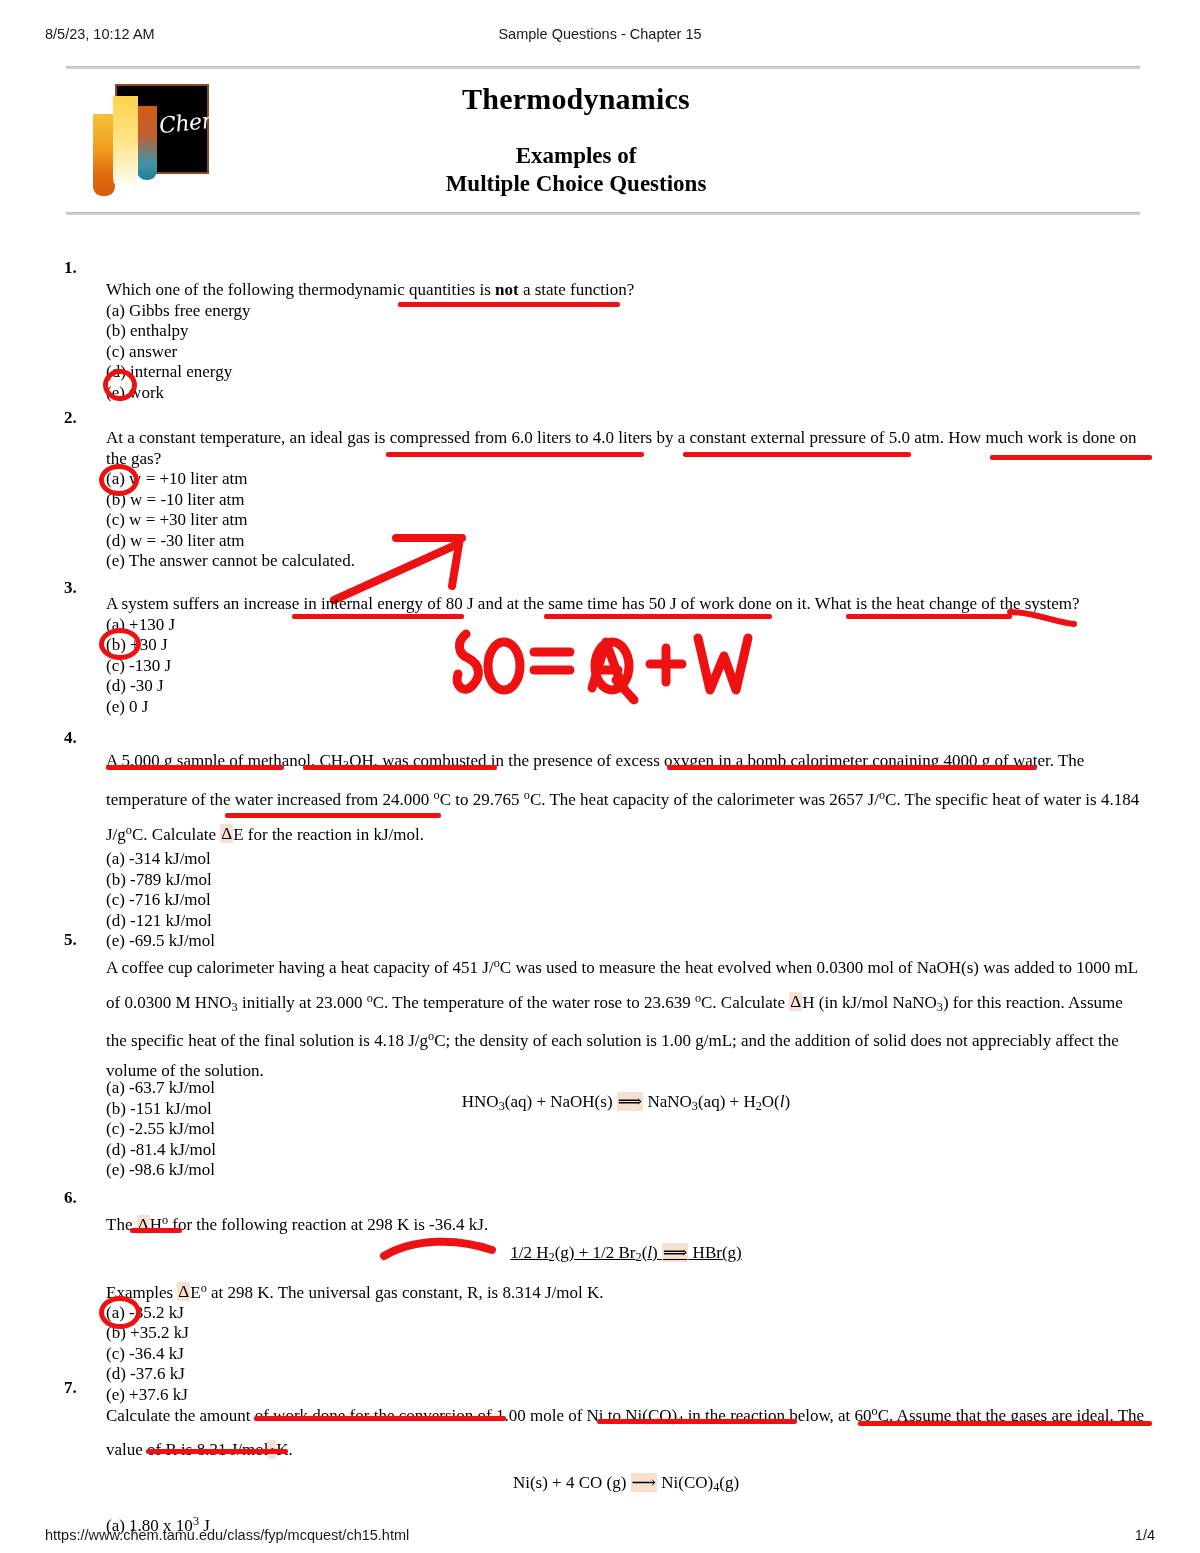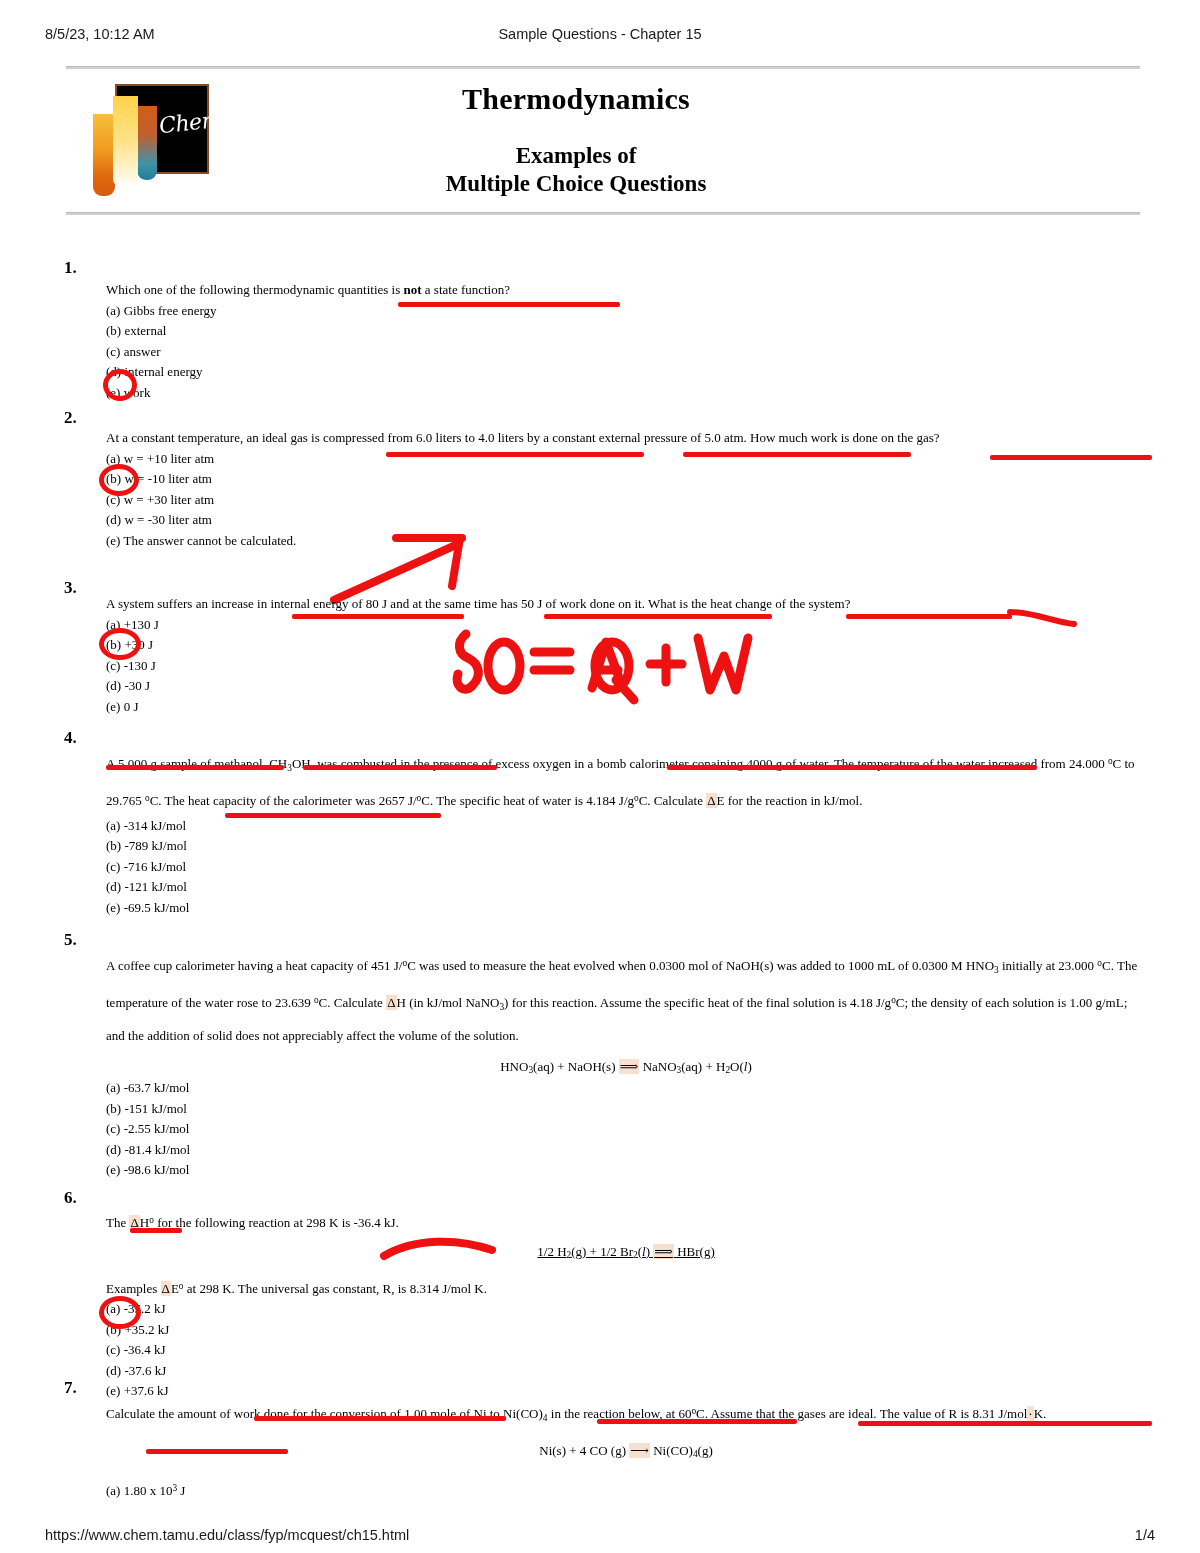--- a/index.html
+++ b/index.html
@@ -121,21 +121,21 @@
   
   .qnum {
     position: absolute;
     font-weight: bold;
     font-size: 17px;
     left: 64px;
   }
   .qbody {
     position: absolute;
     left: 106px;
-    font-size: 13px;
+    font-size: 17px;
     line-height: 20.5px;
     width: 1036px;
   }
   .qbody.wide { width: 1040px; }
   .qpara { margin: 0; }
   .qpara.loose { line-height: 30px; }
   .opt { margin: 0; white-space: nowrap; }
   .rxn { text-align: center; margin: 4px 0 0 0; }
   sub { font-size: 0.72em; vertical-align: -0.25em; }
   sup { font-size: 0.72em; vertical-align: 0.45em; }
@@ -188,21 +188,21 @@
       <div>Multiple Choice Questions</div>
     </div>
   </div>
 
   <div class="rule rule-bottom"></div>
 
   <div class="qnum" style="top:258px;">1.</div>
   <div class="qbody" style="top:280px;">
     <p class="qpara">Which one of the following thermodynamic quantities is <span class="bold">not</span> a state function?</p>
     <p class="opt">(a) Gibbs free energy</p>
-    <p class="opt">(b) external</p>
+    <p class="opt">(b) enthalpy</p>
     <p class="opt">(c) answer</p>
     <p class="opt">(d) internal energy</p>
     <p class="opt">(e) work</p>
   </div>
   <div class="uline" style="left:398px; top:302px; width:222px;"></div>
   <div class="ellipse" style="left:103px; top:369px; width:24px; height:22px;"></div>
 
   <div class="qnum" style="top:408px;">2.</div>
   <div class="qbody wide" style="top:428px;">
     <p class="qpara">At a constant temperature, an ideal gas is compressed from 6.0 liters to 4.0 liters by a constant external pressure of 5.0 atm. How much work is done on the gas?</p>

